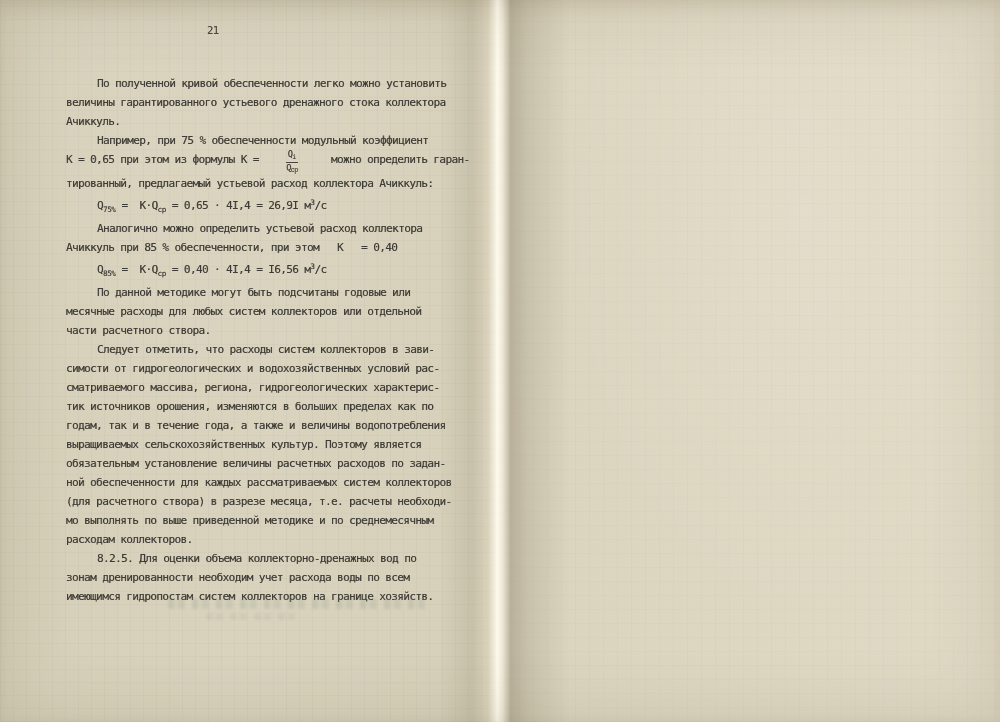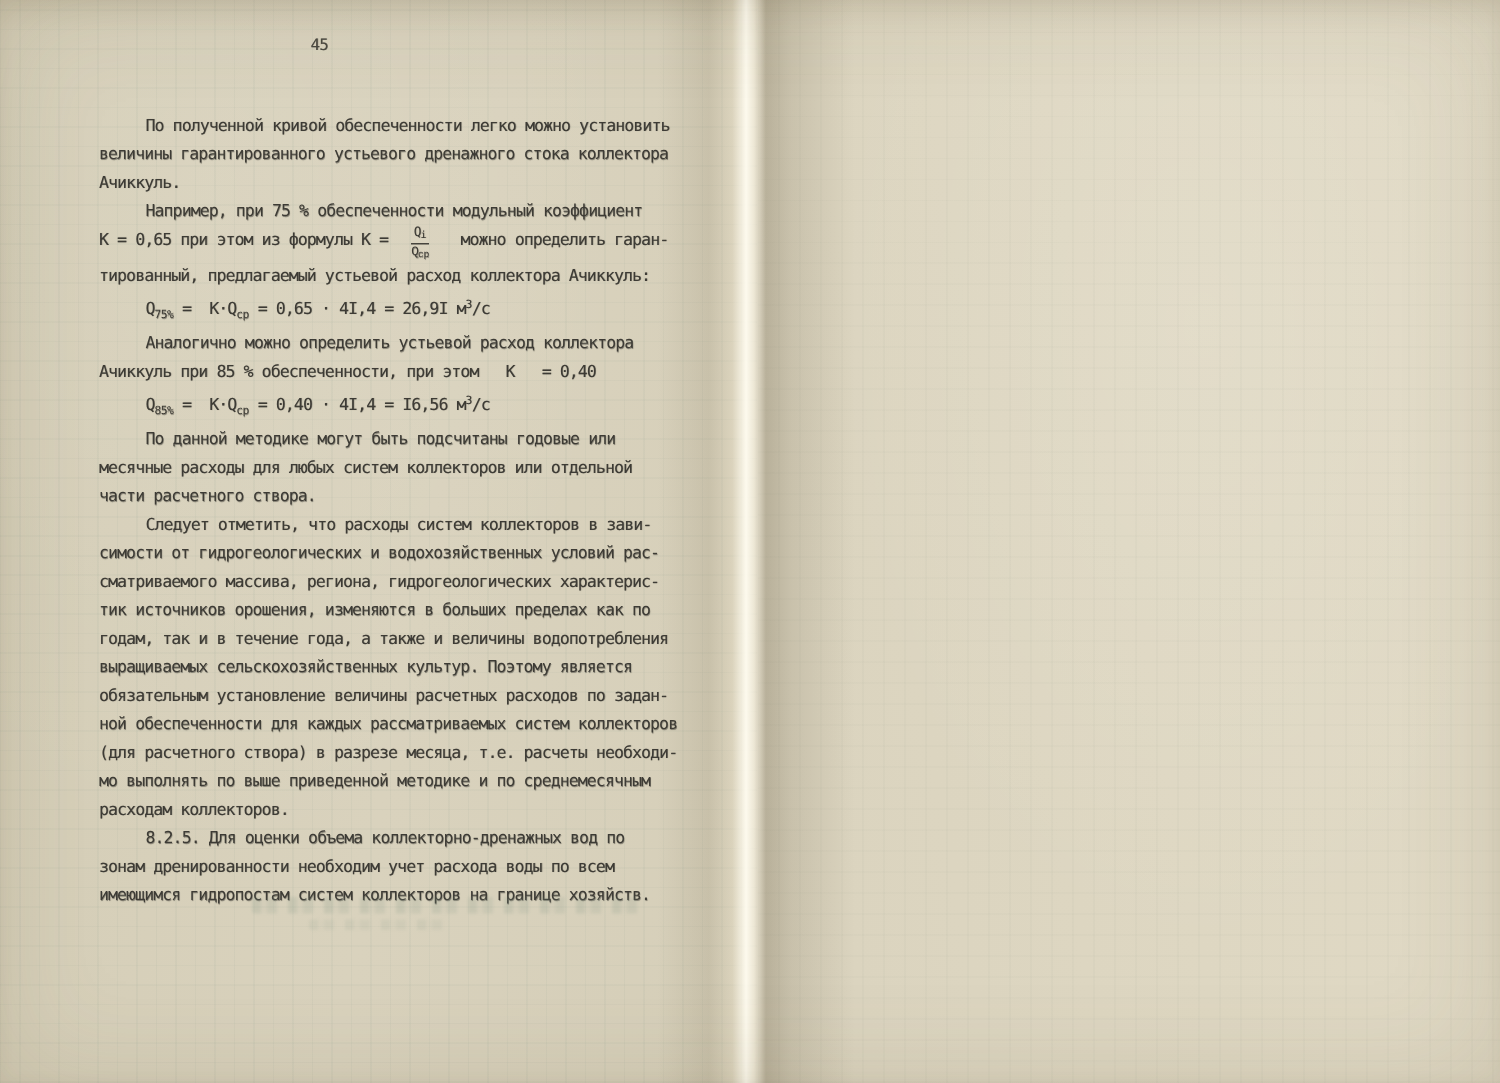--- a/index.html
+++ b/index.html
@@ -56,21 +56,21 @@
     position:absolute;font-size:11px;letter-spacing:-.6px;color:#3d3b35;
     white-space:pre;text-shadow:.35px .35px .45px rgba(66,64,56,.55);
   }
   .tb-left{left:66px;top:74px;width:400px;line-height:19px;}
   .line{height:inherit;}
   .tb-left .ind{text-indent:31px;}
   sub{font-size:7.5px;letter-spacing:-.4px;vertical-align:-3px;text-align:center;}
   sup{font-size:7.5px;letter-spacing:-.4px;vertical-align:4px;}
   .frac{
     display:inline-block;text-align:right;font-size:8.5px;line-height:1.1;
-    vertical-align:-7px;margin:0 9px;
+    vertical-align:-7px;margin:0 21px;
   }
   .frac .num{display:block;border-bottom:1px solid #46443d;padding:0 2px 1px;}
   .frac .den{display:block;padding-top:1px;font-family:Liberation Mono, monospace;}
   .fs{font-size:6.5px;vertical-align:-1.5px;letter-spacing:-.3px;}
   
   .bleed{
     position:absolute;pointer-events:none;border-radius:2px;
     background:repeating-linear-gradient(90deg,
       rgba(128,148,132,.34) 0 6px, rgba(128,148,132,.07) 6px 10px,
       rgba(128,148,132,.28) 10px 17px, rgba(128,148,132,0) 17px 24px);
@@ -78,21 +78,21 @@
   }
   .bl-l1{left:168px;top:598px;width:258px;height:11px;opacity:.55;}
   .bl-l2{left:206px;top:613px;width:92px;height:7px;opacity:.35;}
 </style>
 </head>
 <body>
 
 <div class="scan">
 
   <div class="page page-left">
-    <div class="pagenum pn-left">45</div>
+    <div class="pagenum pn-left">21</div>
     <div class="text-block tb-left" id="left-lines"><div class="line ind">По полученной кривой обеспеченности легко можно установить</div><div class="line">величины гарантированного устьевого дренажного стока коллектора</div><div class="line">Ачиккуль.</div><div class="line ind">Например, при 75 % обеспеченности модульный коэффициент</div><div class="line">К = 0,65 при этом из формулы К = <span class="frac"><span class="num">Q<span class="fs">i</span></span><span class="den">Q<span class="fs">ср</span></span></span>  можно определить гаран-</div><div class="line">тированный, предлагаемый устьевой расход коллектора Ачиккуль:</div><div class="line ind">Q<sub>75%</sub> =  К·Q<sub>ср</sub> = 0,65 · 4I,4 = 26,9I м<sup>3</sup>/с</div><div class="line ind">Аналогично можно определить устьевой расход коллектора</div><div class="line">Ачиккуль при 85 % обеспеченности, при этом   К   = 0,40</div><div class="line ind">Q<sub>85%</sub> =  К·Q<sub>ср</sub> = 0,40 · 4I,4 = I6,56 м<sup>3</sup>/с</div><div class="line ind">По данной методике могут быть подсчитаны годовые или</div><div class="line">месячные расходы для любых систем коллекторов или отдельной</div><div class="line">части расчетного створа.</div><div class="line ind">Следует отметить, что расходы систем коллекторов в зави-</div><div class="line">симости от гидрогеологических и водохозяйственных условий рас-</div><div class="line">сматриваемого массива, региона, гидрогеологических характерис-</div><div class="line">тик источников орошения, изменяются в больших пределах как по</div><div class="line">годам, так и в течение года, а также и величины водопотребления</div><div class="line">выращиваемых сельскохозяйственных культур. Поэтому является</div><div class="line">обязательным установление величины расчетных расходов по задан-</div><div class="line">ной обеспеченности для каждых рассматриваемых систем коллекторов</div><div class="line">(для расчетного створа) в разрезе месяца, т.е. расчеты необходи-</div><div class="line">мо выполнять по выше приведенной методике и по среднемесячным</div><div class="line">расходам коллекторов.</div><div class="line ind">8.2.5. Для оценки объема коллекторно-дренажных вод по</div><div class="line">зонам дренированности необходим учет расхода воды по всем</div><div class="line">имеющимся гидропостам систем коллекторов на границе хозяйств.</div></div>
     <div class="bleed bl-l1"></div>
     <div class="bleed bl-l2"></div>
   </div>
 
   <div class="page page-right">
     
     
     
     

